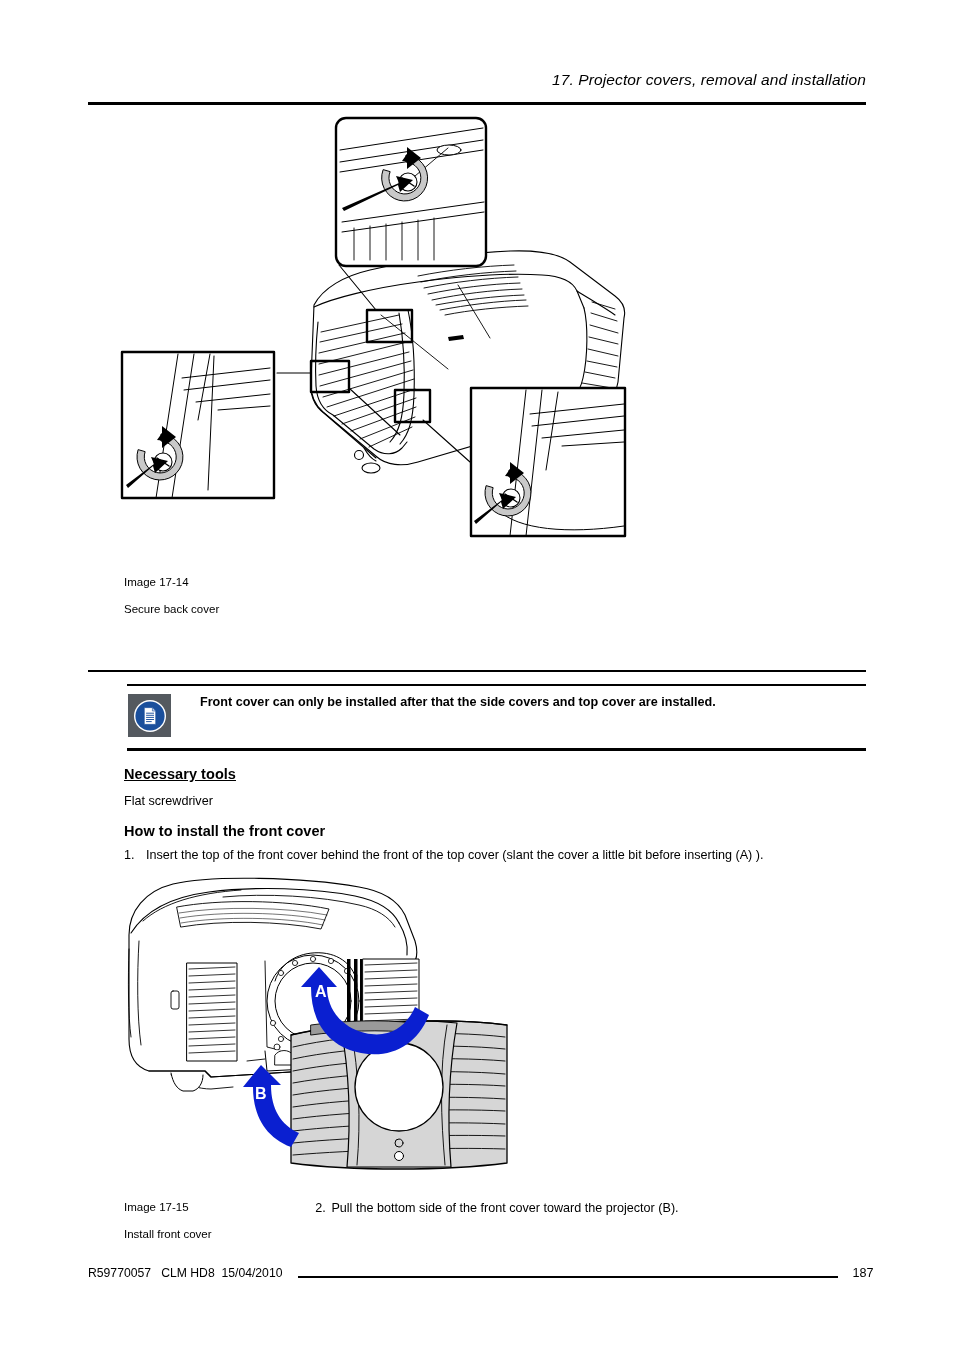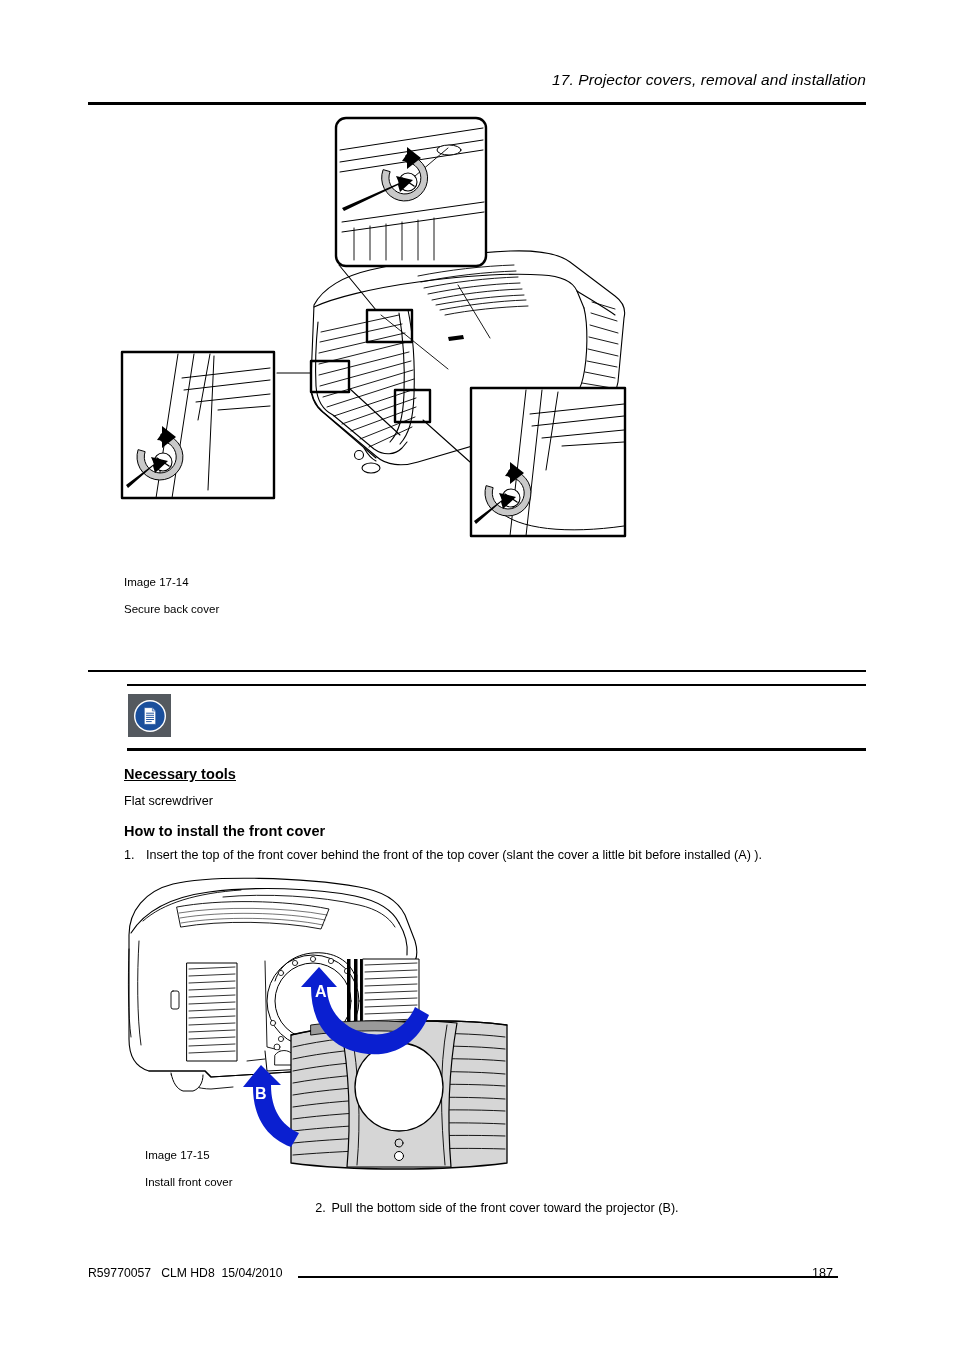--- a/index.html
+++ b/index.html
@@ -56,21 +56,21 @@
 
   
   .caption {
     position: absolute;
     font-size: 11.5px;
     line-height: 13.5px;
     color: #000;
     white-space: pre-line;
   }
   .caption-1 { left: 124px; top: 562px; }
-  .caption-2 { left: 124px; top: 1135px; margin-left: 21px; }
+  .caption-2 { left: 124px; top: 1187px; }
 
   
   .section-heading {
     position: absolute;
     left: 88px;
     top: 639px;
     font-size: 19.5px;
     font-weight: bold;
     letter-spacing: 0.1px;
   }
@@ -179,24 +179,24 @@
   .footer-rule {
     position: absolute;
     left: 298px;
     top: 1276px;
     width: 540px;
     height: 2px;
     background: #000;
   }
   .footer-page {
     position: absolute;
-    left: 812px;
+    left: 840px;
     top: 1266px;
     width: 46px;
-    text-align: left;
+    text-align: center;
     font-size: 12.6px;
   }
 </style>
 </head>
 <body>
 
 <div class="page">
 
   <div class="running-header">17.  Projector covers, removal and installation</div>
   <div class="header-rule"></div>
@@ -395,29 +395,30 @@
         <g stroke="#1a4f9c" stroke-width="0.95">
           <path d="M14.1 15.2 h7.9"></path>
           <path d="M14.1 17.3 h7.9"></path>
           <path d="M14.1 19.4 h7.9"></path>
           <path d="M14.1 21.5 h7.9"></path>
           <path d="M14.1 23.6 h5.6"></path>
         </g>
       </g>
     </svg>
   </div>
+  <div class="note-text">Front cover can only be installed after that the side covers and top cover are installed.</div>
   <div class="note-rule-bottom"></div>
 
   <div class="subhead subhead-tools">Necessary tools</div>
   <div class="body-line tools-value">Flat screwdriver</div>
 
   <div class="subhead subhead-how">How to install the front cover</div>
 
   <div class="step step-1">
-    <span class="idx">1.</span><span>Insert the top of the front cover behind the front of the top cover (slant the cover a little bit before installed (A) ).</span>
+    <span class="idx">1.</span><span>Insert the top of the front cover behind the front of the top cover (slant the cover a little bit before inserting (A) ).</span>
   </div>
 
   <div class="fig2">
     <svg width="470" height="295" viewBox="0 0 470 295" fill="none" stroke="#000" stroke-width="1.1" stroke-linejoin="round" stroke-linecap="round">
 
       <g>
 
         <path d="M14 60 C14 36 30 16 58 9 C96 0 188 2 244 12 C268 16 283 26 290 40
                  L300 66 C303 76 302 86 296 92 L286 100 L288 190 L96 202 L90 196
                  L34 196 C20 192 14 180 14 164 Z" fill="#fff"></path>

